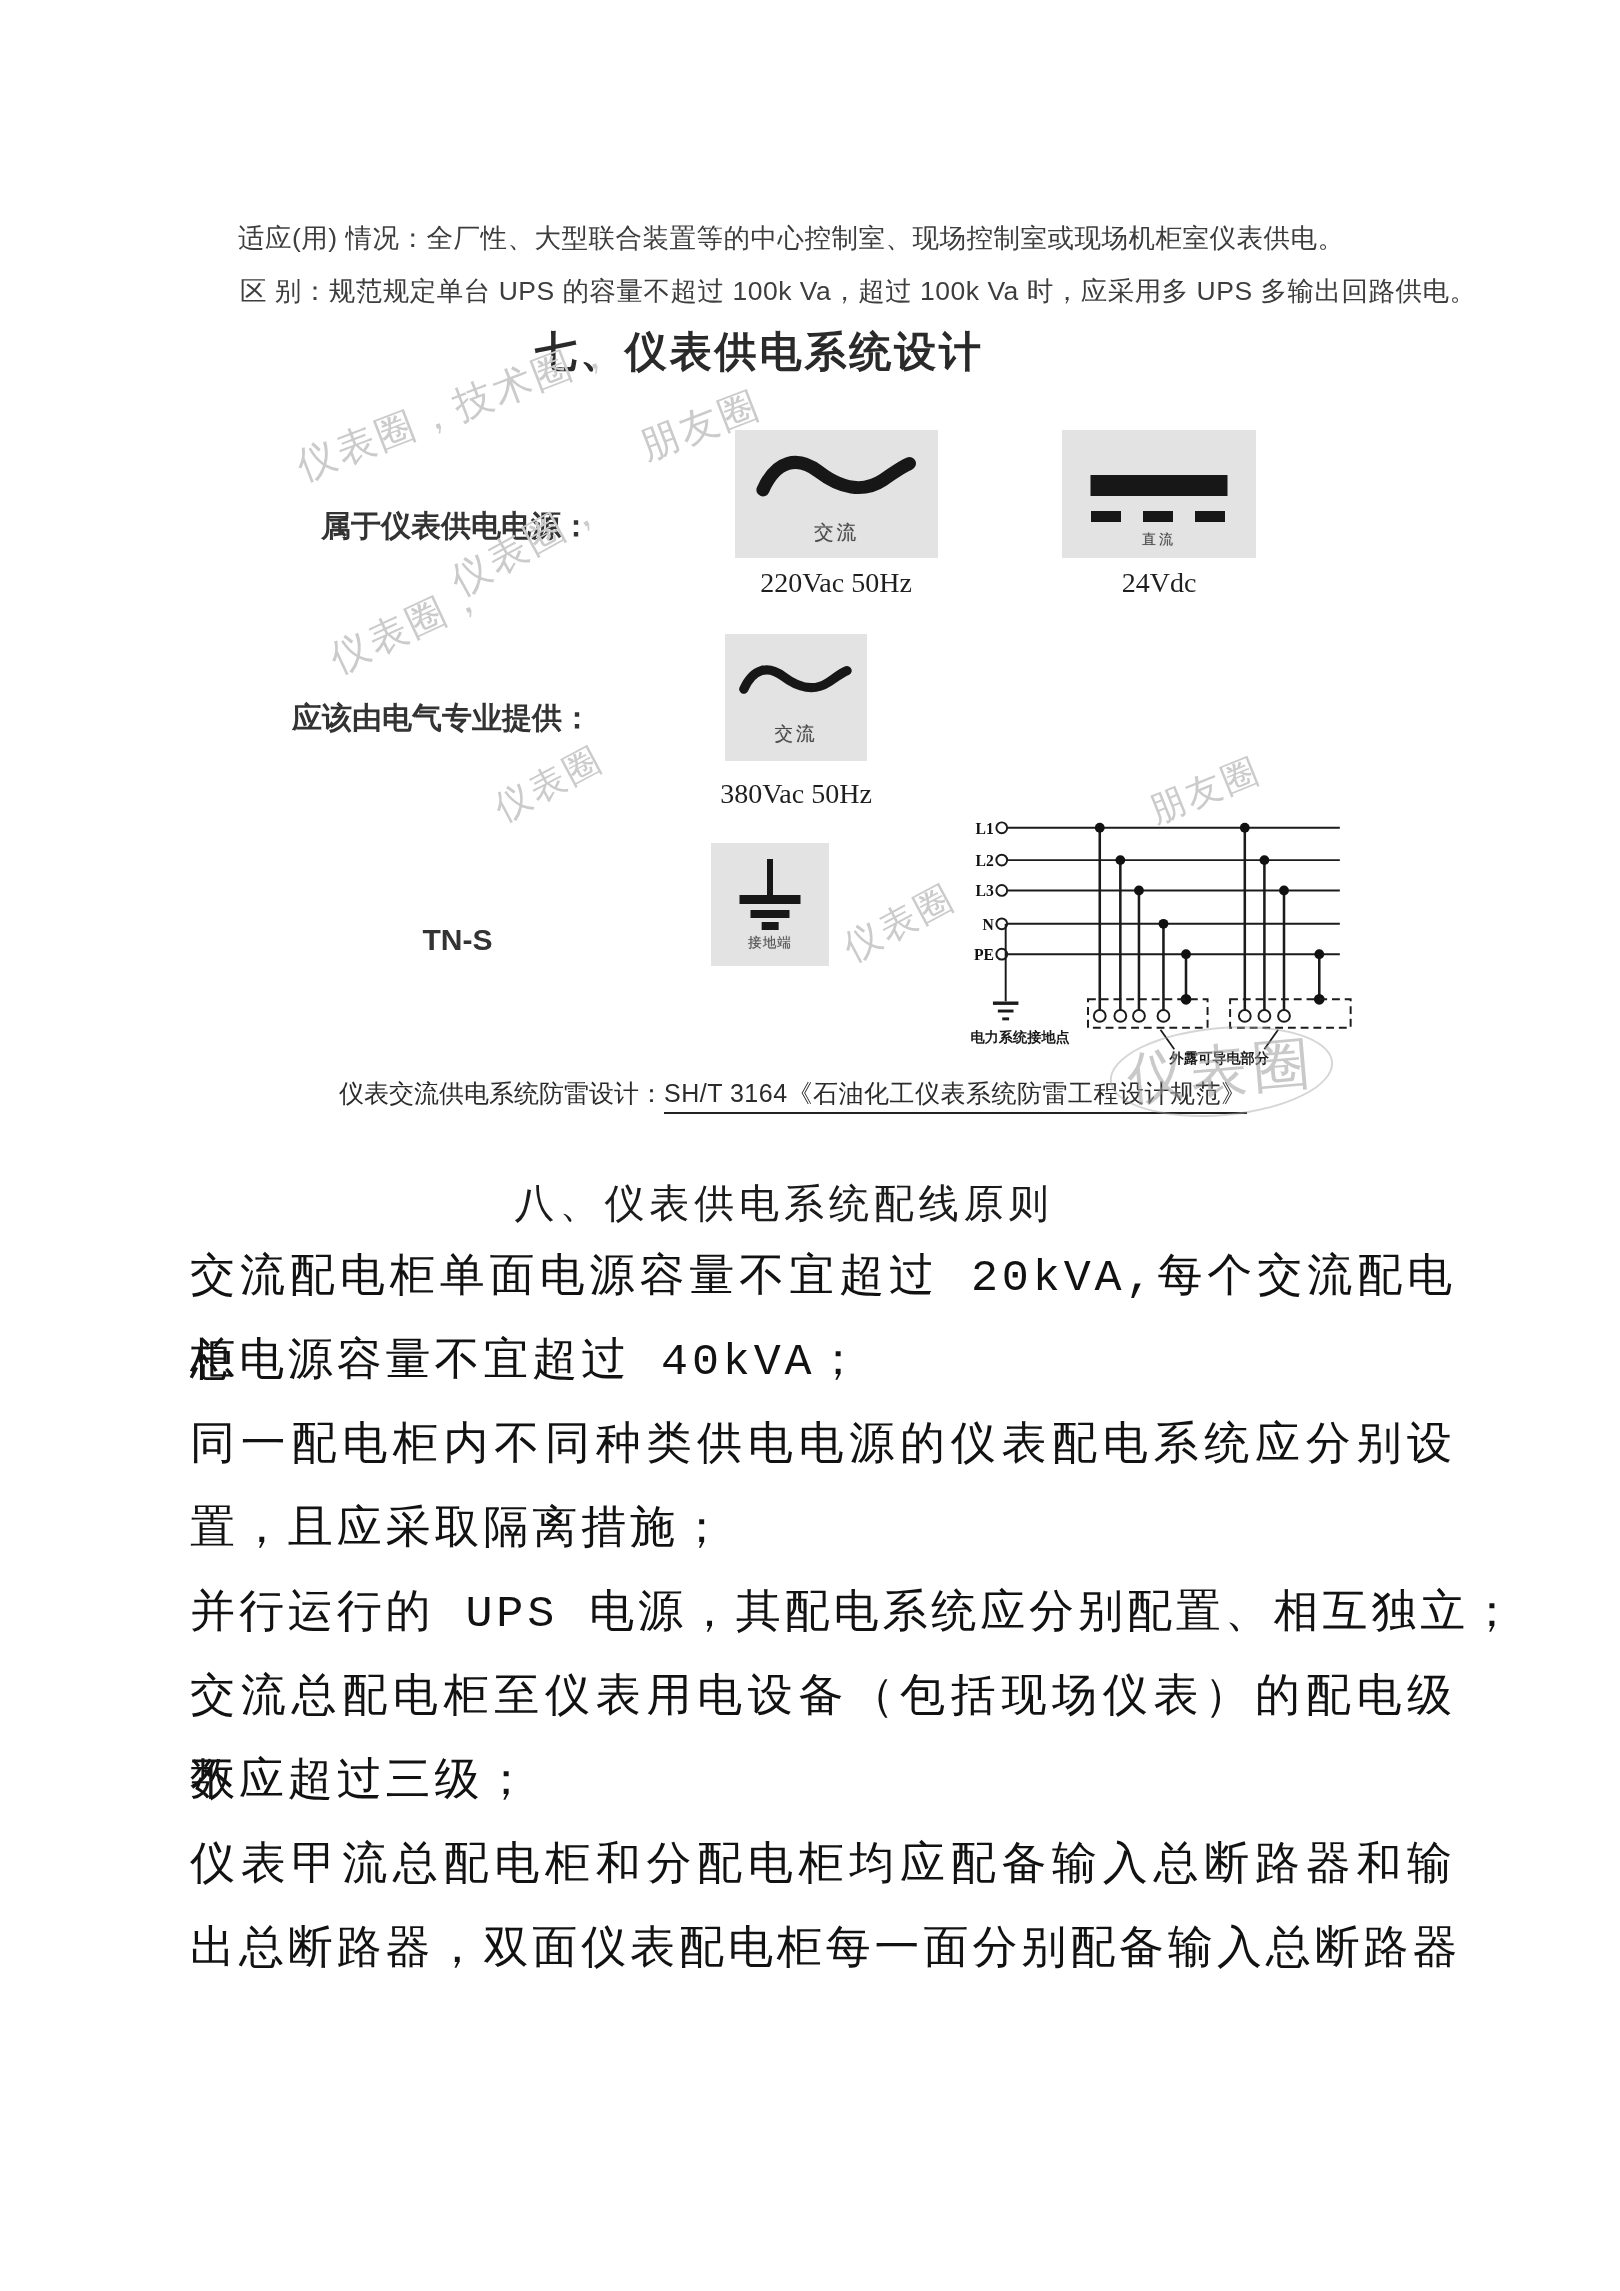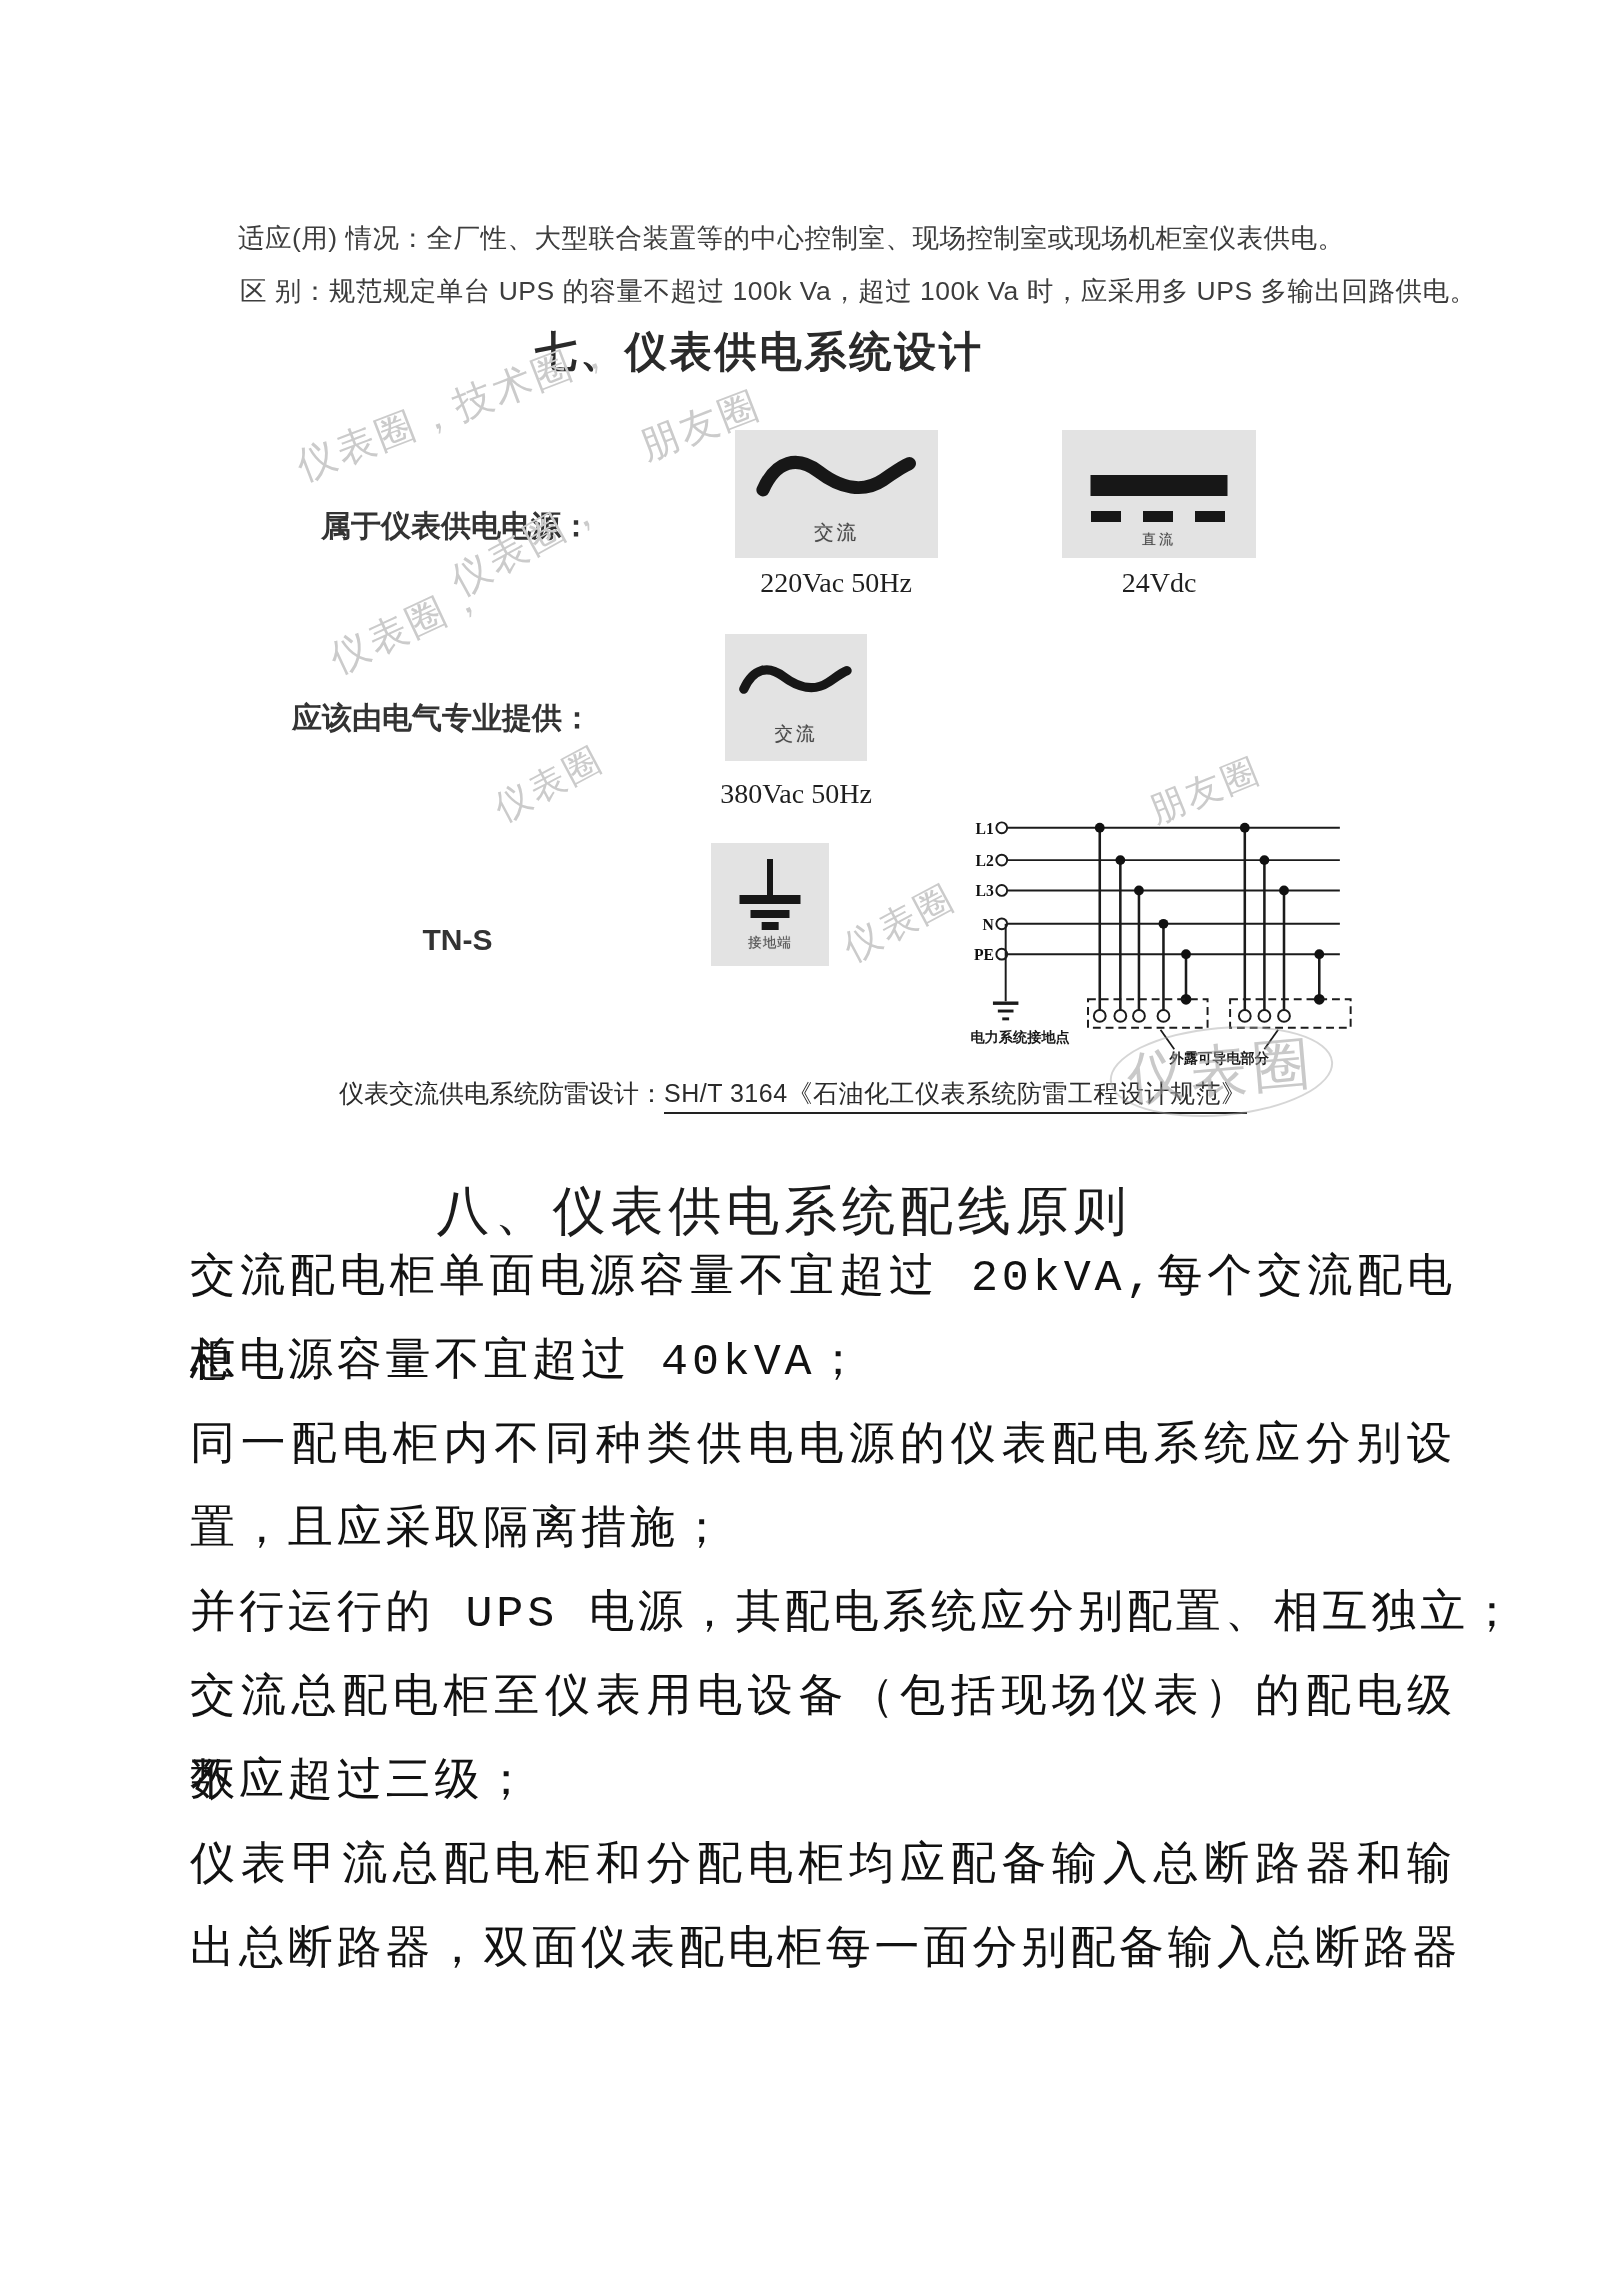--- a/index.html
+++ b/index.html
@@ -8,21 +8,21 @@
   .abs{position:absolute;}
 
   
   .intro{font-size:26.5px;color:#3d3d3d;letter-spacing:0.5px;white-space:nowrap;}
   .intro.l1{left:238px;top:220px;}
   .intro.l2{left:240px;top:273px;}
 
   
   .sec7{left:147px;top:324px;width:1225px;text-align:center;font-size:42px;font-weight:700;
         color:#2a2a2a;letter-spacing:2.9px;}
-  .sec8{left:147px;top:1176px;width:1274px;text-align:center;font-size:53px;font-weight:400;
+  .sec8{left:147px;top:1176px;width:1274px;text-align:center;font-size:40px;font-weight:400;
         color:#1c1c1c;letter-spacing:4.9px;font-family:"Liberation Serif",serif;}
 
   
   .figlabel{font-size:30px;font-weight:700;color:#333;white-space:nowrap;}
   .r1{left:321px;top:506px;}
   .r2{left:292px;top:698px;}
   .r3a{left:228px;top:880px;width:459px;text-align:center;}
   .r3b{left:228px;top:923px;width:459px;text-align:center;}
 
   

